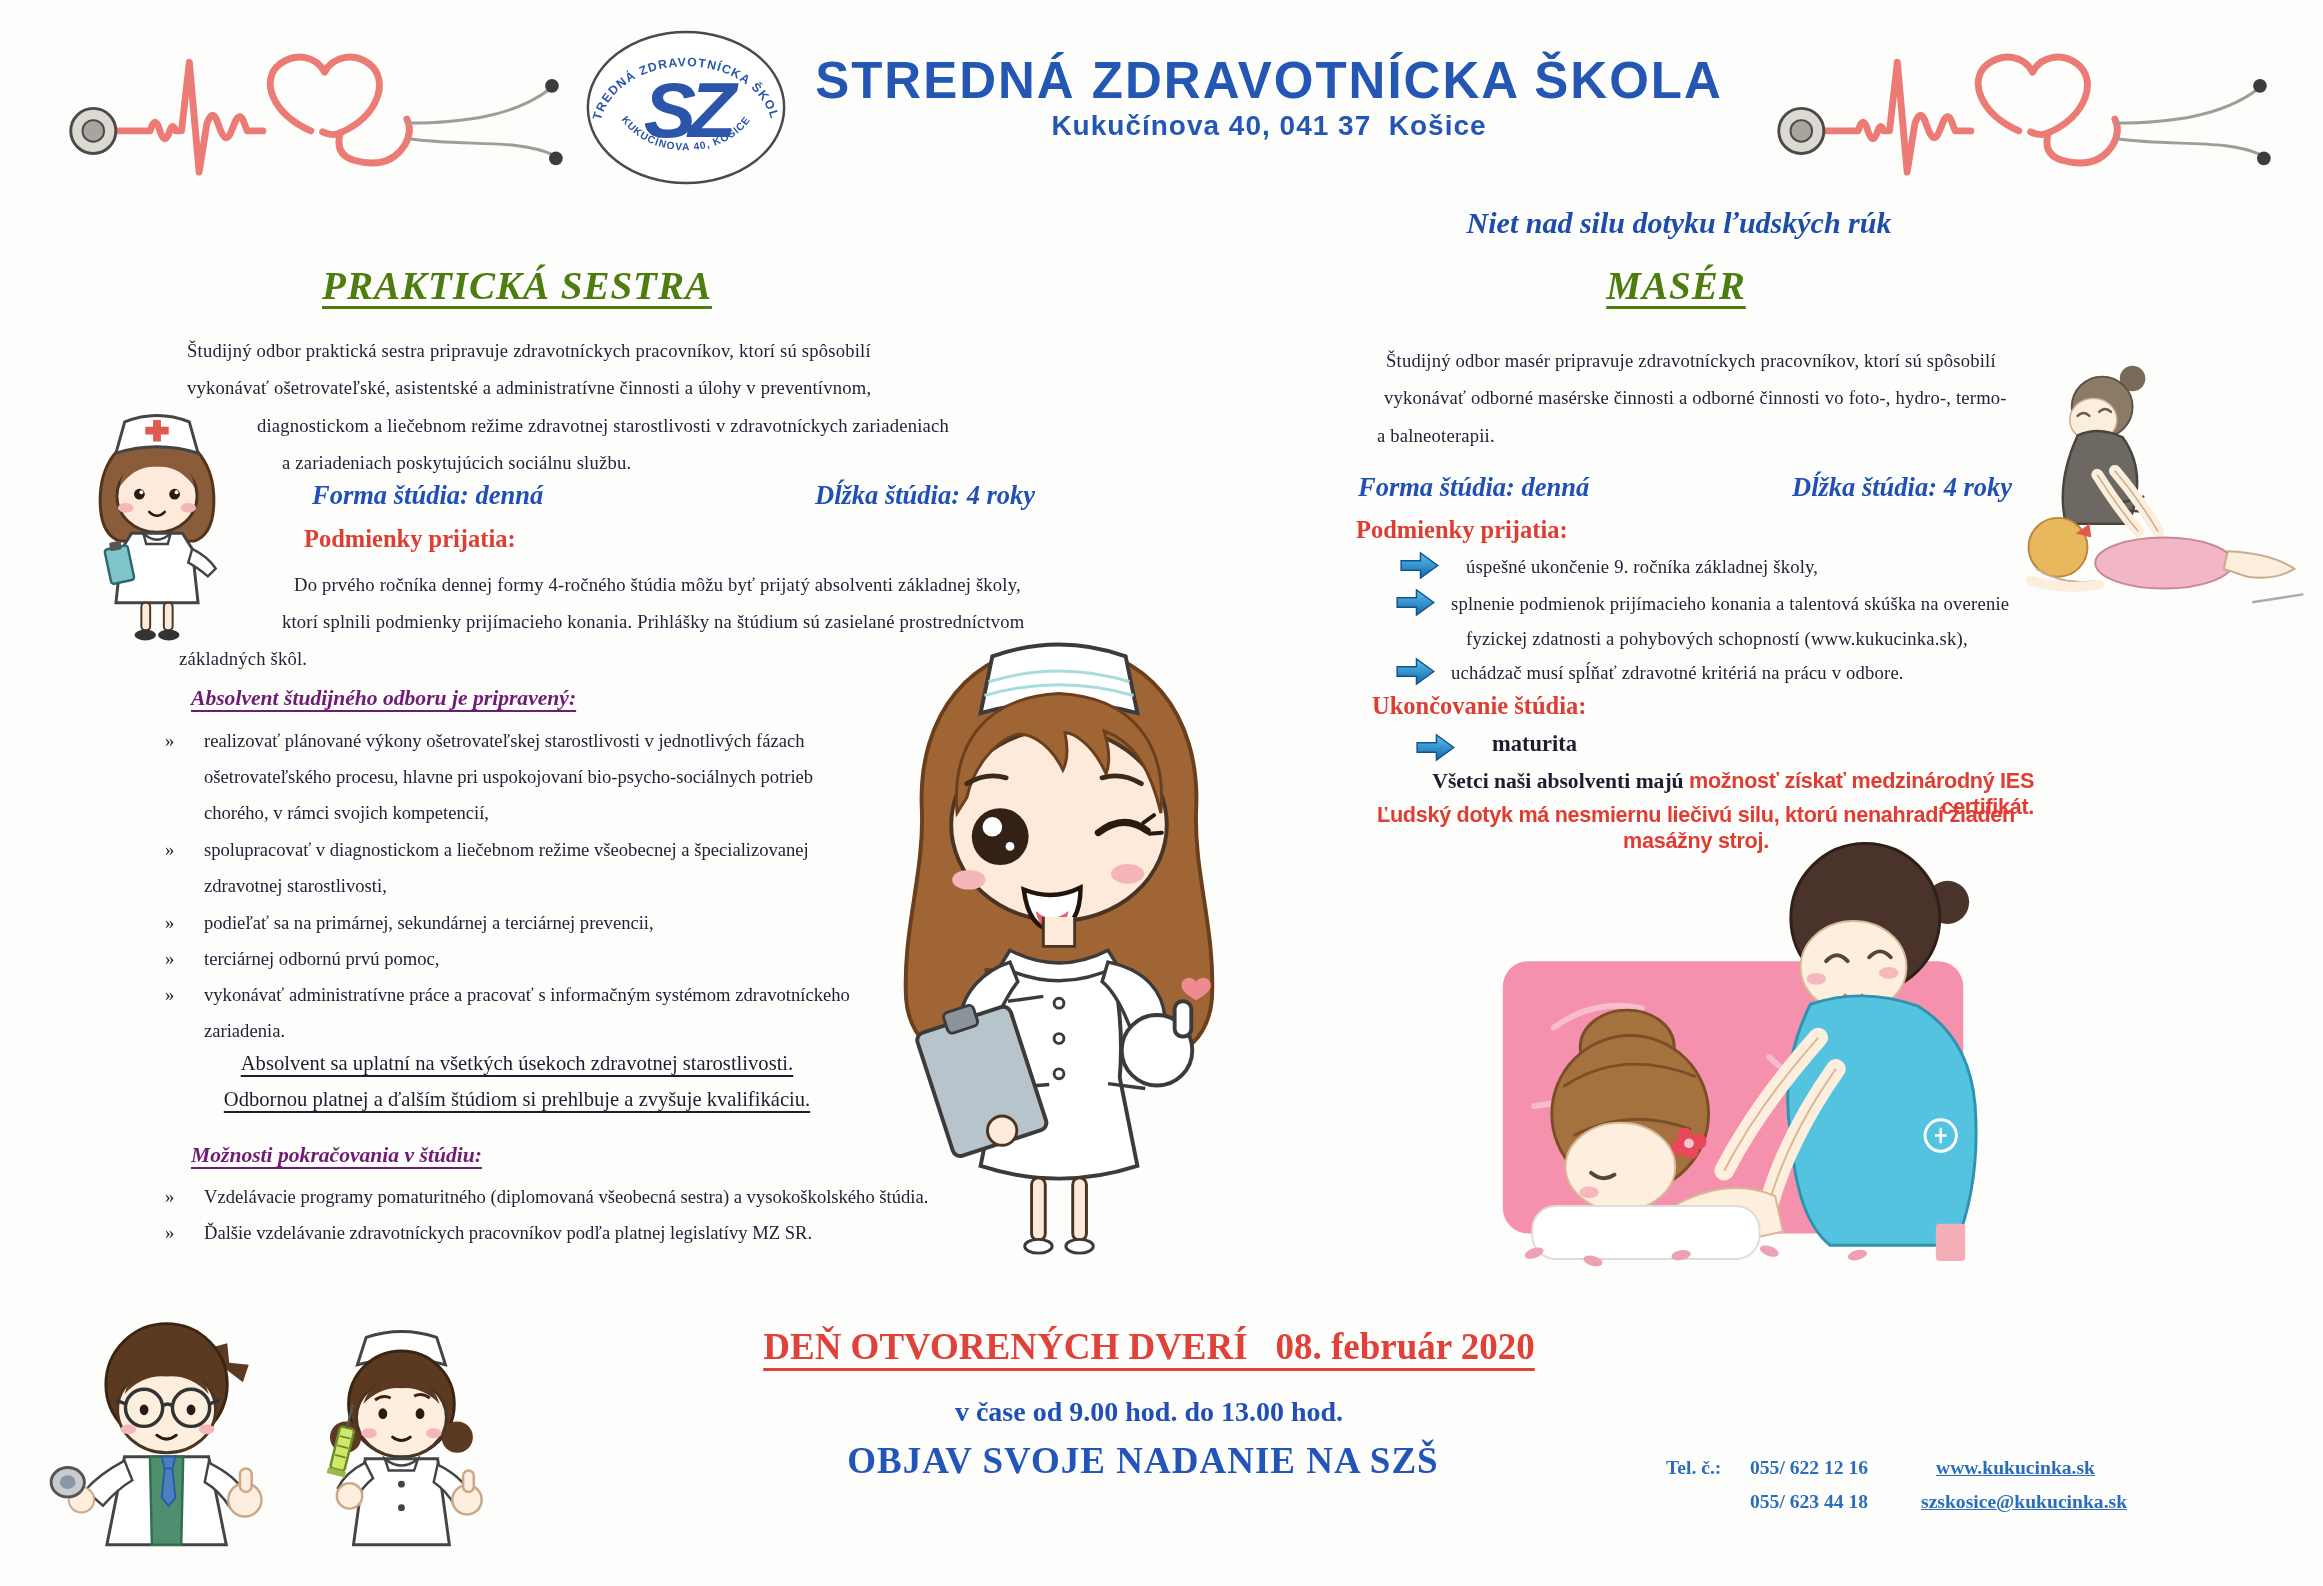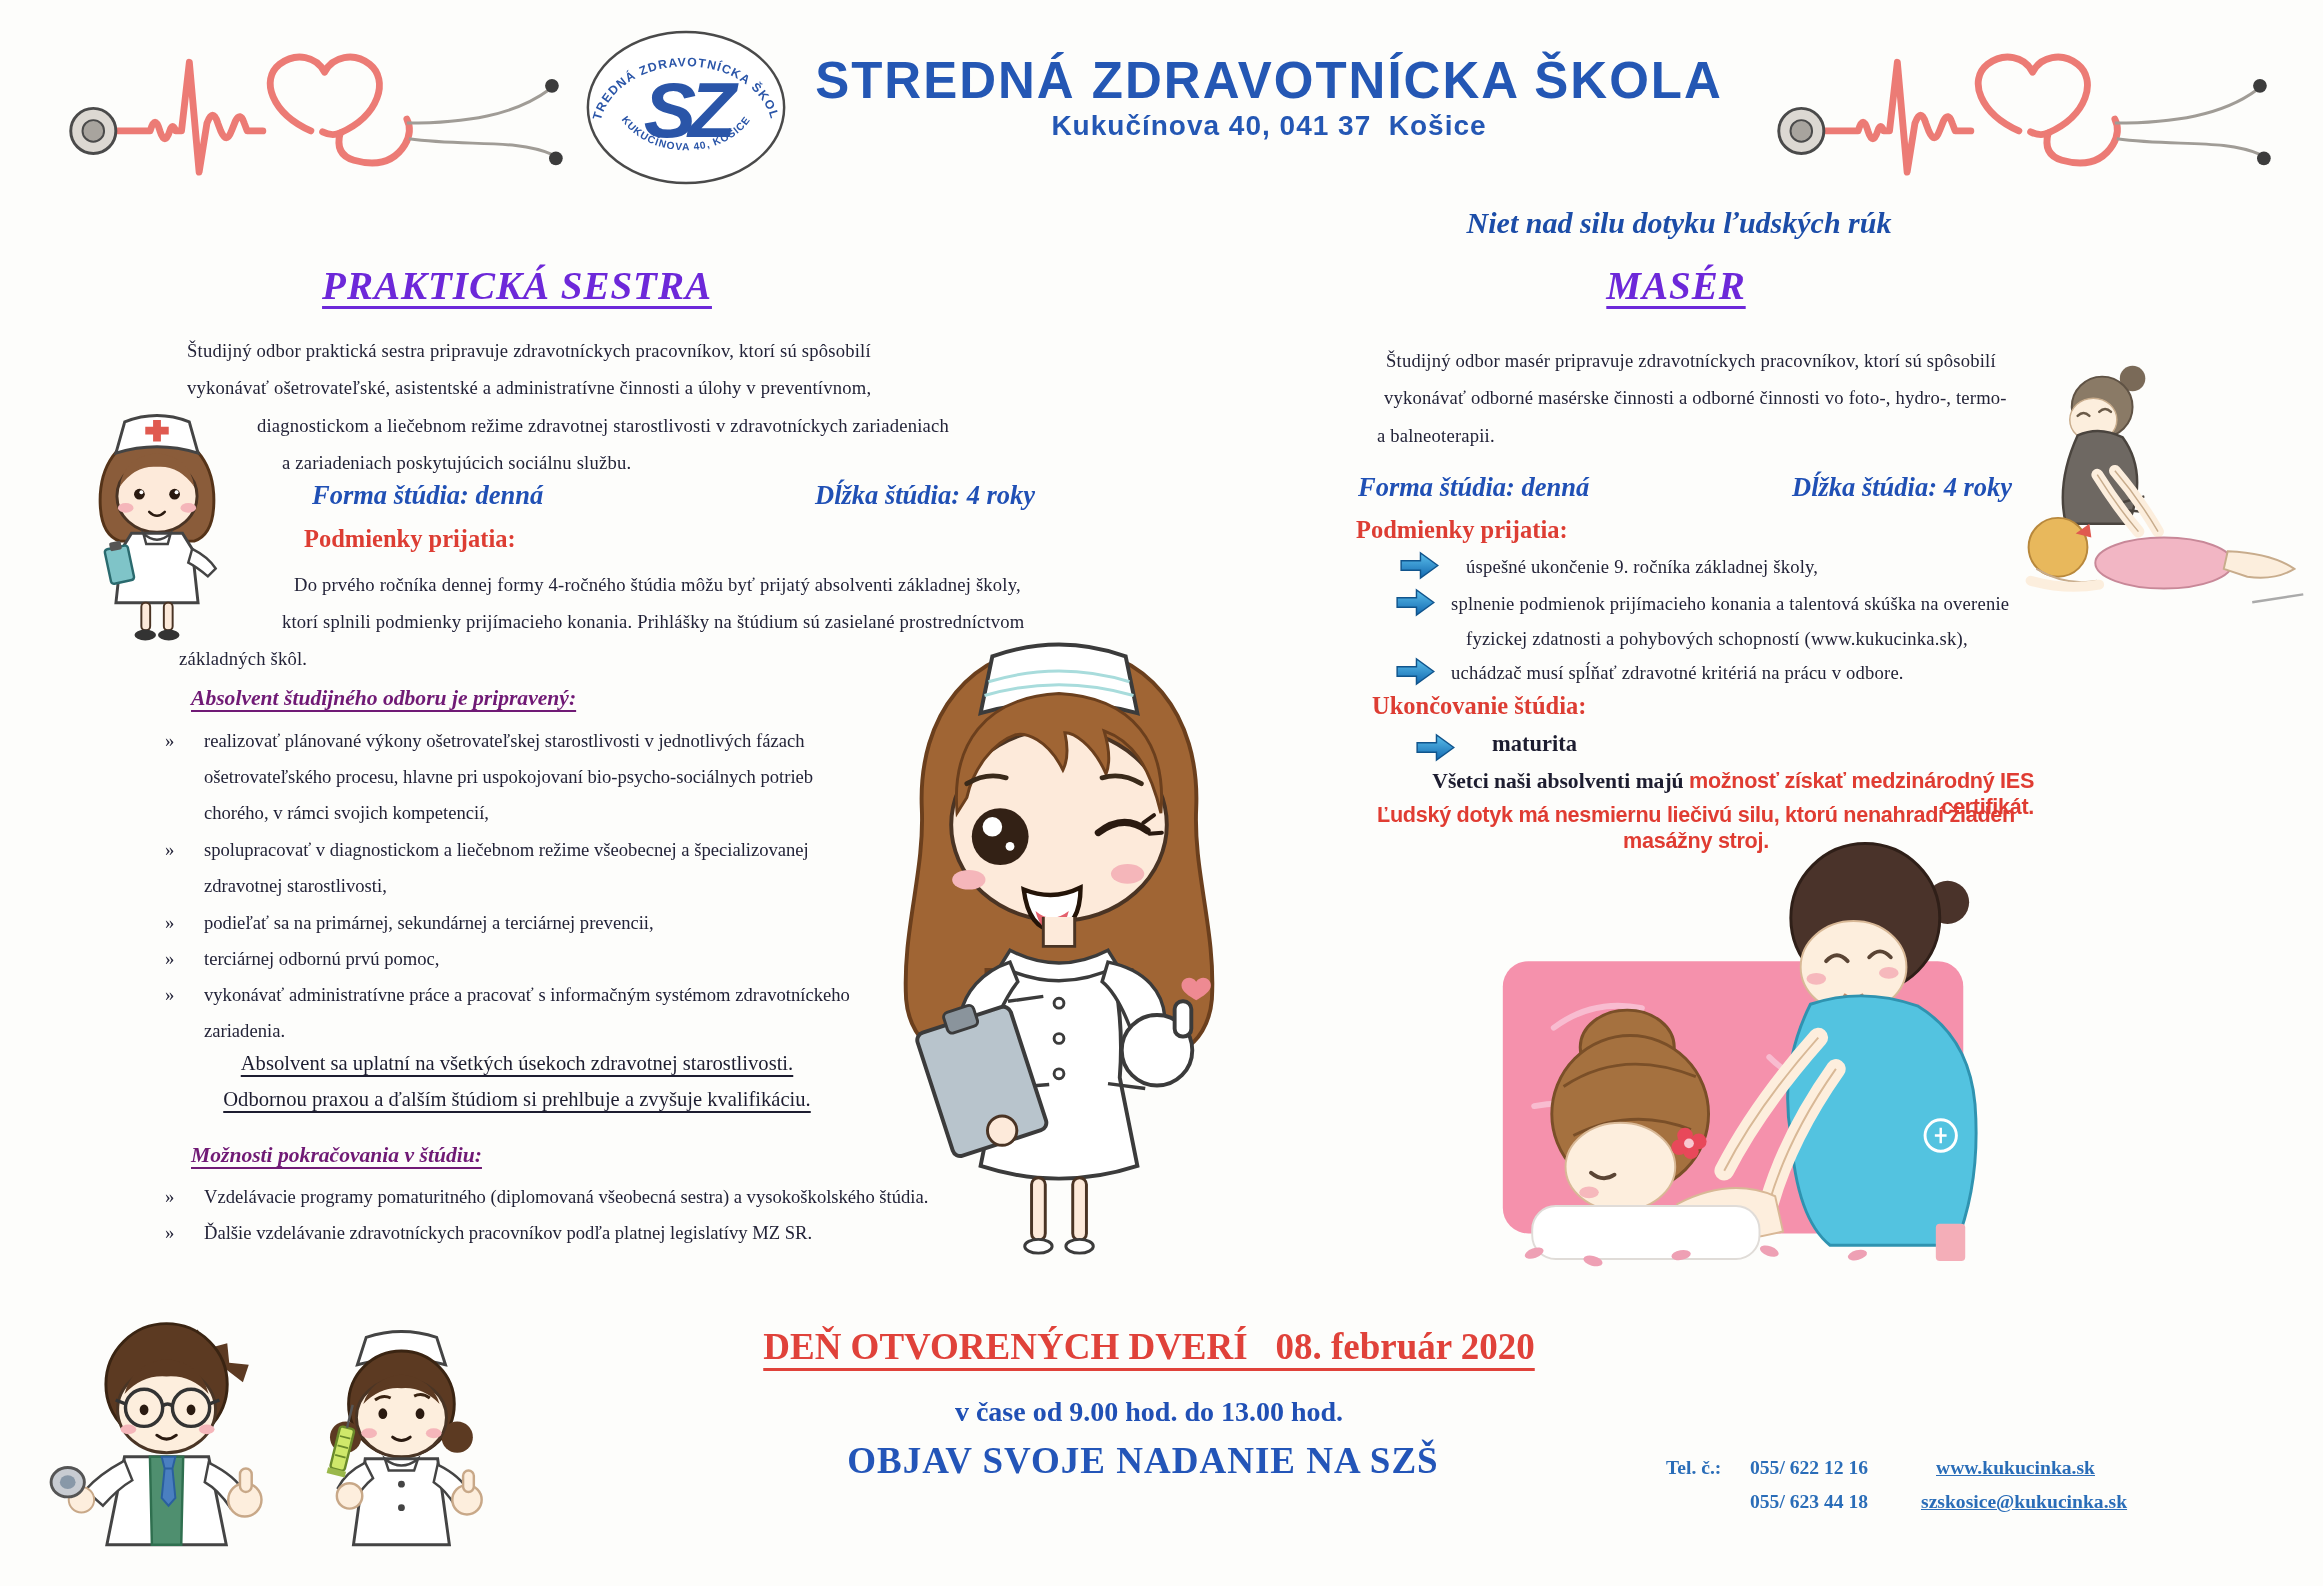--- a/index.html
+++ b/index.html
@@ -10,21 +10,21 @@
   .abs{position:absolute}
   .nw{white-space:nowrap}
   .pre{white-space:pre}
   .ctr{transform:translateX(-50%);text-align:center}
   
   .school-name{font-family:"Liberation Sans",sans-serif;font-weight:bold;color:#2457b4;
                font-size:51px;letter-spacing:2px}
   .school-address{font-family:"Liberation Sans",sans-serif;font-weight:bold;color:#2457b4;
                   font-size:28px;letter-spacing:1px}
   .quote{font-size:30px;font-weight:bold;font-style:italic;color:#1c4da8}
-  .sec-title{font-size:39px;font-weight:bold;font-style:italic;color:#6d28d9;
+  .sec-title{font-size:39px;font-weight:bold;font-style:italic;color:#4d7c0f;
              text-decoration:underline;text-decoration-thickness:2.9px;text-underline-offset:6.9px;
              letter-spacing:1px}
   .body-t{font-size:18.6px;letter-spacing:0.2px;line-height:36px;color:#232338}
   .formline{font-size:26.5px;font-weight:bold;font-style:italic;color:#2050b5}
   .red-h{font-size:24.5px;font-weight:bold;color:#dd3d33}
   .sub-title{font-size:21.6px;font-weight:bold;font-style:italic;color:#701a75;
              text-decoration:underline;text-underline-offset:4.9px}
   .bullet{display:flex;font-size:18.6px;line-height:36px;color:#232338}
   .bm{width:39px;flex:0 0 39px}
   .highlight{font-size:20.6px;font-weight:normal;color:#1d1d30;text-decoration:underline;
@@ -167,21 +167,21 @@
   <div class="abs bullet" style="left:165px;top:941px;width:745px">
     <span class="bm">»</span>
     <span>terciárnej odbornú prvú pomoc,</span>
   </div>
   <div class="abs bullet" style="left:165px;top:977px;width:706px">
     <span class="bm">»</span>
     <span>vykonávať administratívne práce a pracovať s informačným systémom zdravotníckeho zariadenia.</span>
   </div>
 
   <div class="abs highlight nw ctr" style="left:517px;top:1052px">Absolvent sa uplatní na všetkých úsekoch zdravotnej starostlivosti.</div>
-  <div class="abs highlight nw ctr" style="left:517px;top:1088px">Odbornou praxou a ďalším štúdiom si prehlbuje a zvyšuje kvalifikáciu.</div>
+  <div class="abs highlight nw ctr" style="left:517px;top:1088px">Odbornou platnej a ďalším štúdiom si prehlbuje a zvyšuje kvalifikáciu.</div>
 
   <div class="abs sub-title nw" style="left:191px;top:1143px">Možnosti pokračovania v štúdiu:</div>
   <div class="abs bullet" style="left:165px;top:1179px;width:804px">
     <span class="bm">»</span>
     <span class="nw">Vzdelávacie programy pomaturitného (diplomovaná všeobecná sestra) a vysokoškolského štúdia.</span>
   </div>
   <div class="abs bullet" style="left:165px;top:1215px;width:804px">
     <span class="bm">»</span>
     <span class="nw">Ďalšie vzdelávanie zdravotníckych pracovníkov podľa platnej legislatívy MZ SR.</span>
   </div>

